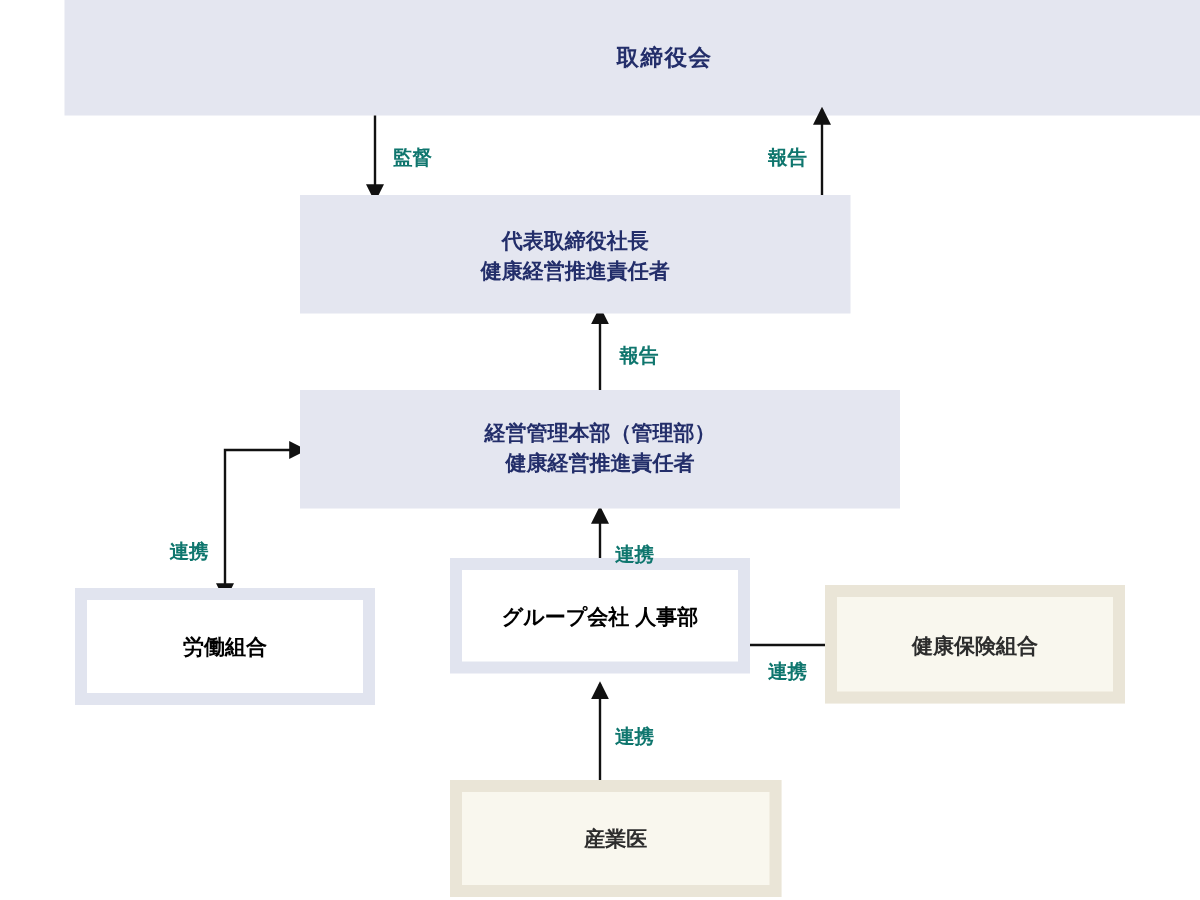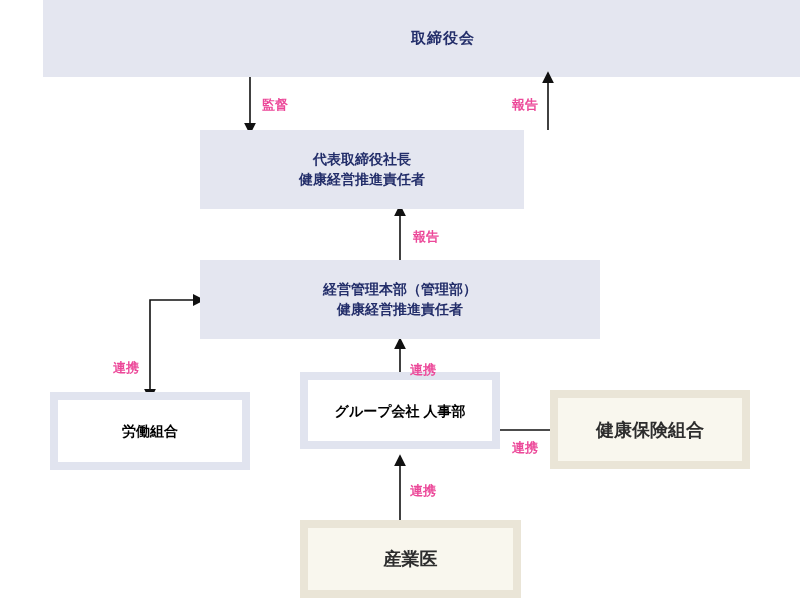--- a/index.html
+++ b/index.html
@@ -13,30 +13,30 @@
   }
   .band-label{font-size:15px;font-weight:bold;color:#232e6a;letter-spacing:1px;}
   .node{
     position:absolute;box-sizing:border-box;
     display:flex;flex-direction:column;align-items:center;justify-content:center;
     text-align:center;font-weight:bold;
   }
   .node span{display:block;line-height:20px;}
   .fill-lav{background:#e4e6f0;color:#232e6a;font-size:14px;}
   .outline-lav{background:#ffffff;border:8px solid #e1e4ef;color:#000000;font-size:14px;}
-  .outline-beige{background:#f9f7ee;border:8px solid #eae5d7;color:#2d2d2d;font-size:18px;}
-  #box-president{left:200px;top:130px;width:324px;height:79px;font-family:Liberation Serif, serif;}
+  .outline-beige{background:#f9f7ee;border:8px solid #eae5d7;color:#2d2d2d;font-size:14px;}
+  #box-president{left:200px;top:130px;width:367px;height:79px;}
   #box-management{left:200px;top:260px;width:400px;height:79px;font-family:Liberation Serif, serif;}
   #box-union{left:50px;top:392px;width:200px;height:78px;}
   #box-group-hr{left:300px;top:372px;width:200px;height:77px;}
   #box-insurance{left:550px;top:390px;width:200px;height:79px;}
   #box-physician{left:300px;top:520px;width:221px;height:78px;}
   .arrows{position:absolute;left:0;top:0;width:800px;height:600px;pointer-events:none;}
   .arrows line,.arrows polyline{stroke:#111111;stroke-width:1.6;fill:none;}
-  .edge-label{position:absolute;font-size:13px;font-weight:600;color:#ec4899;white-space:nowrap;}
+  .edge-label{position:absolute;font-size:13px;font-weight:600;color:#0f766e;white-space:nowrap;}
   #lbl-supervision{left:262px;top:96px;}
   #lbl-report-top{left:512px;top:96px;}
   #lbl-report-mid{left:413px;top:228px;}
   #lbl-collab-union{left:113px;top:359px;}
   #lbl-collab-group{left:410px;top:361px;}
   #lbl-collab-insurance{left:512px;top:439px;}
   #lbl-collab-physician{left:410px;top:482px;}
 </style>
 </head>
 <body>

